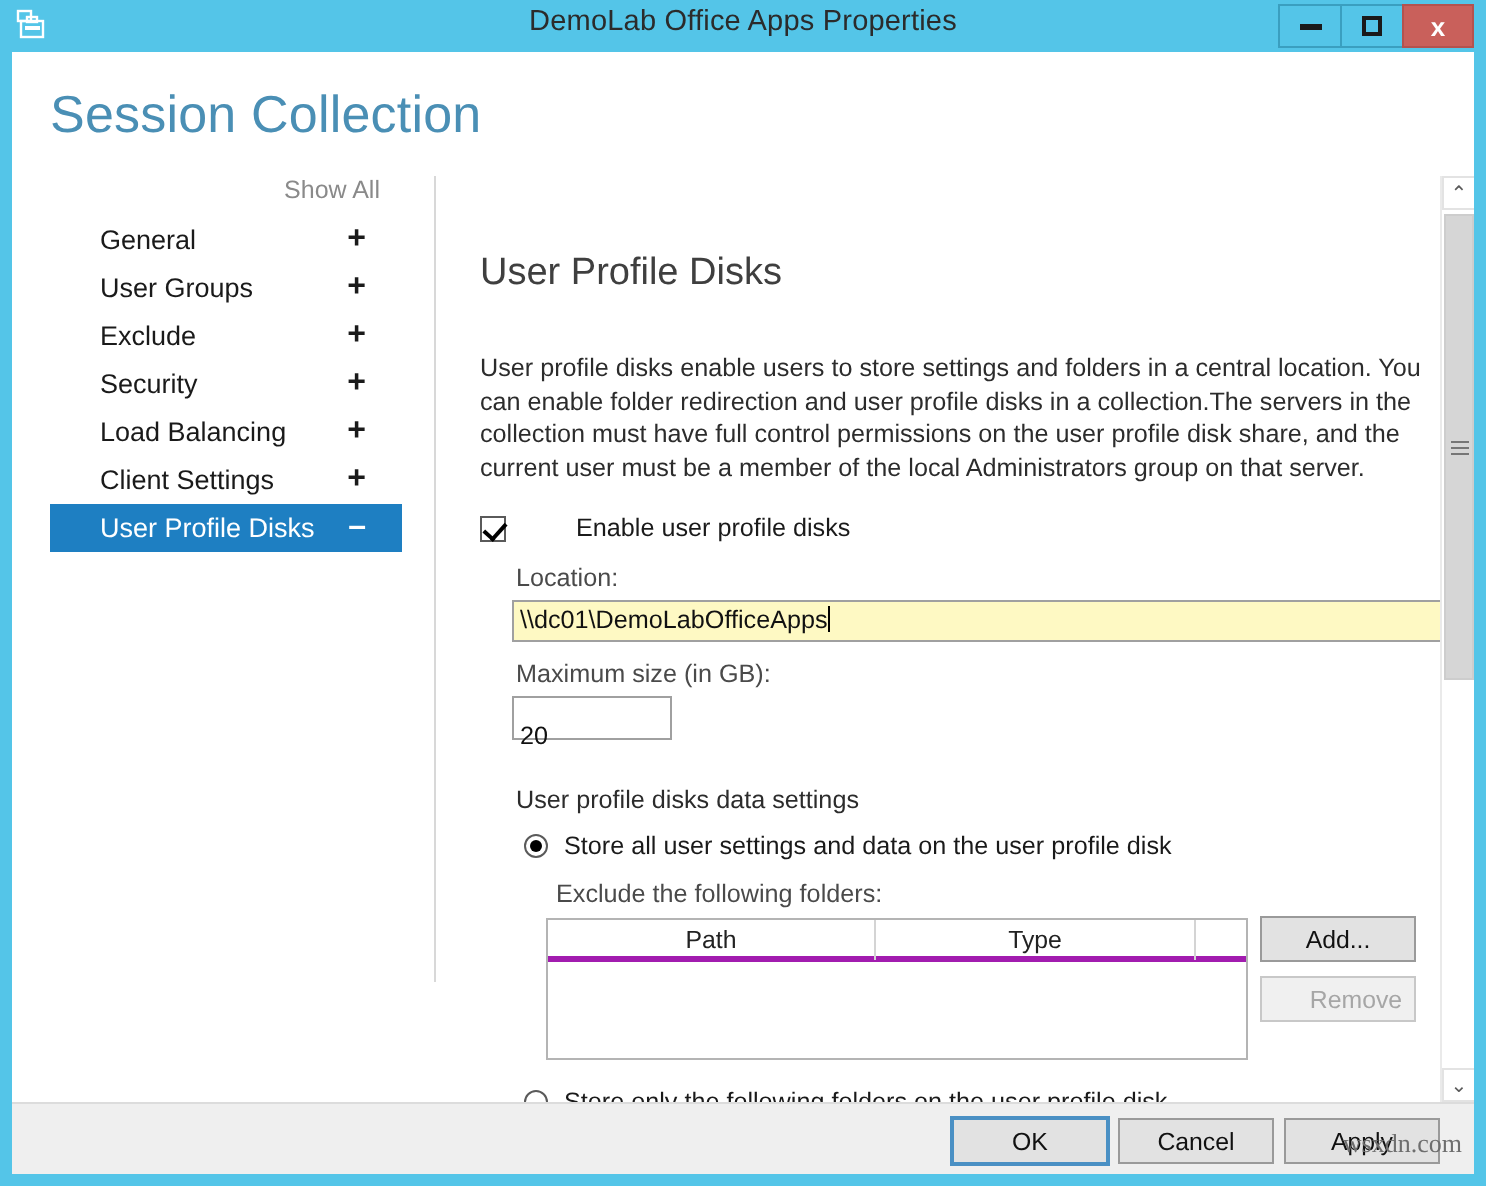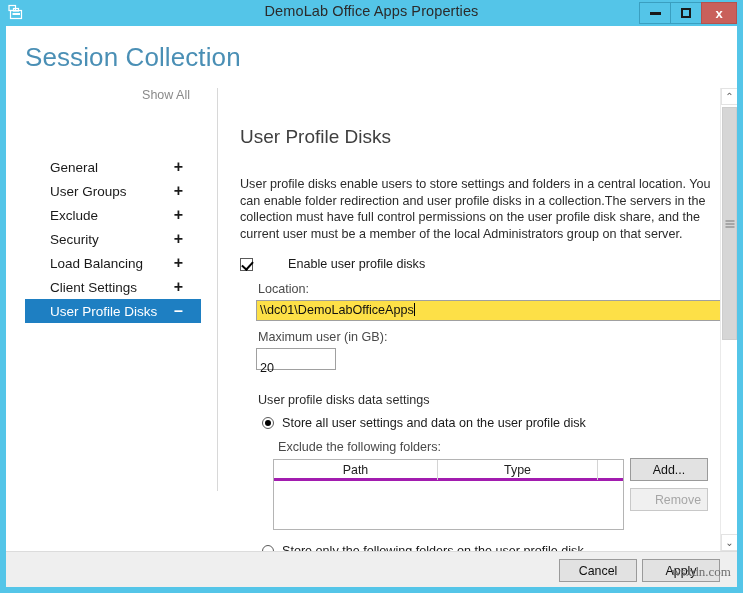--- a/index.html
+++ b/index.html
@@ -109,21 +109,20 @@
   .show-all {
     position: absolute;
     right: 28px; top: 0px;
     font-size: 12.5px;
     color: #8a8a8a;
   }
   .nav-list {
     position: absolute;
     left: 0; top: 20px;
     width: 212px;
-    margin-top: 47px;
   }
   .nav-item {
     position: relative;
     height: 24px;
     margin: 0 0 0 19px;
     width: 176px;
     display: flex;
     align-items: center;
     color: #1a1a1a;
     font-size: 13.5px;
@@ -205,21 +204,21 @@
   .lbl-location {
     position: absolute;
     left: 40px; top: 194px;
     font-size: 12.6px; color: #4a4a4a;
   }
   .input-location {
     position: absolute;
     left: 38px; top: 212px;
     width: 483px; height: 21px;
     border: 1px solid #a0a0a0;
-    background: #fde047;
+    background: #fef9c3;
     font-size: 12.6px;
     color: #111;
     padding: 0 3px;
     font-family: "Liberation Sans", sans-serif;
     line-height: 19px;
   }
   .input-location .caret {
     display: inline-block;
     width: 1px; height: 13px;
     background: #000;
@@ -477,21 +476,21 @@
         <div class="desc">User profile disks enable users to store settings and folders in a central location. You can enable folder redirection and user profile disks in a collection.The servers in the collection must have full control permissions on the user profile disk share, and the current user must be a member of the local Administrators group on that server.</div>
 
         <div class="cb-row">
           <span class="checkbox"></span>
           <span class="cb-label">Enable user profile disks</span>
         </div>
 
         <div class="lbl-location">Location:</div>
         <div class="input-location"><span>\\dc01\DemoLabOfficeApps</span><span class="caret"></span></div>
 
-        <div class="lbl-maxsize">Maximum user (in GB):</div>
+        <div class="lbl-maxsize">Maximum size (in GB):</div>
         <div class="input-maxsize">20</div>
 
         <div class="lbl-datasettings">User profile disks data settings</div>
 
         <div class="radio-row r1">
           <span class="radio on"></span>
           <span class="radio-label">Store all user settings and data on the user profile disk</span>
         </div>
 
         <div class="lbl-exclude">Exclude the following folders:</div>
@@ -525,18 +524,19 @@
             <i></i>
             <i></i>
           </span>
       </div>
       <div class="sb-arrow down">⌄</div>
     </div>
 
   </div>
 
   <div class="footer">
+    <div class="fbtn ok">OK</div>
     <div class="fbtn cancel">Cancel</div>
     <div class="fbtn apply">Apply</div>
     <div class="watermark">wsxdn.com</div>
   </div>
 
 </div>
 
 </body></html>

